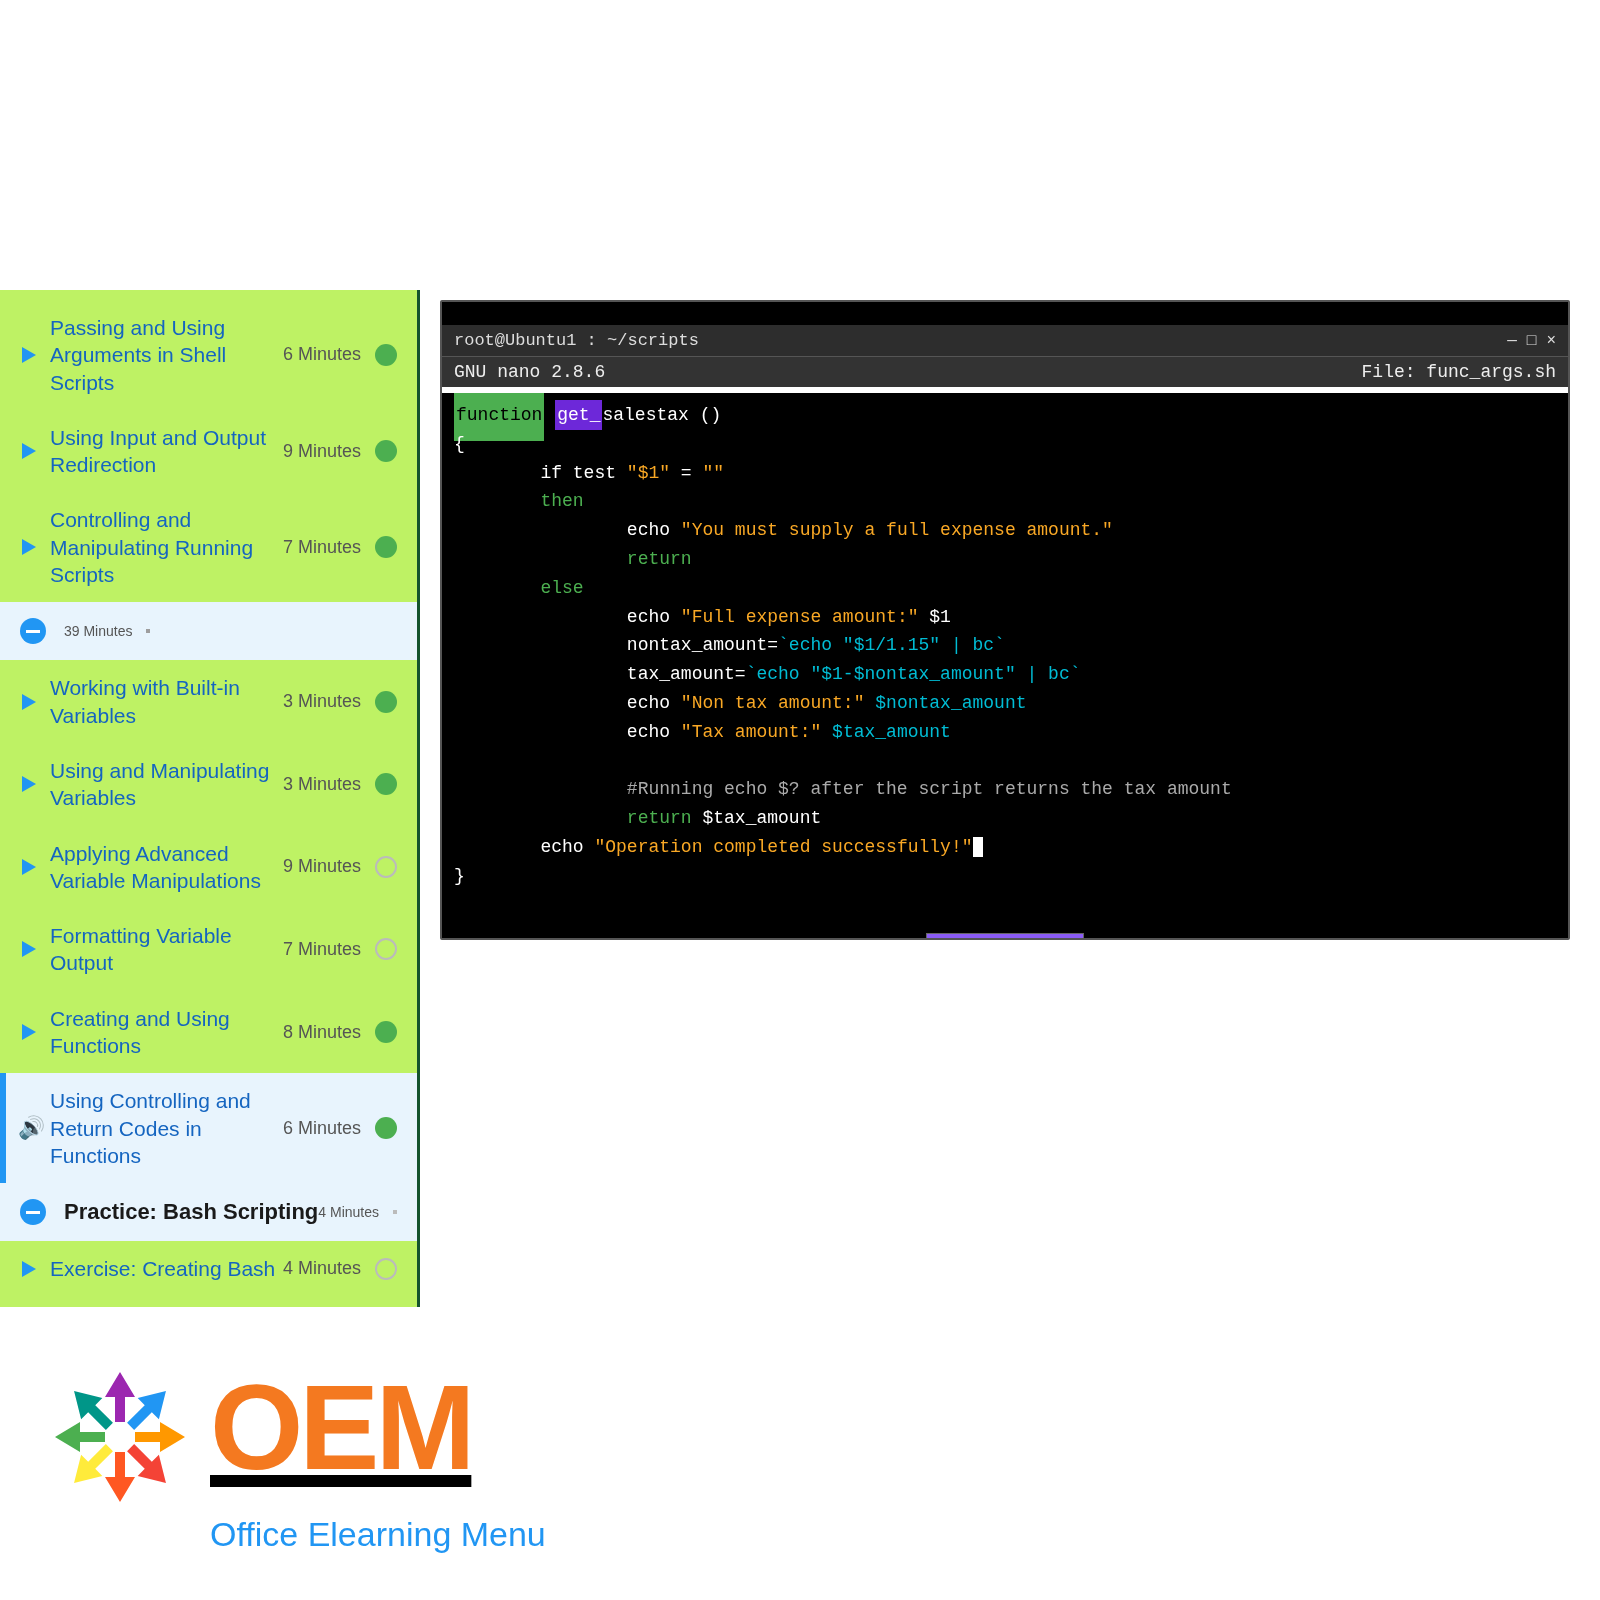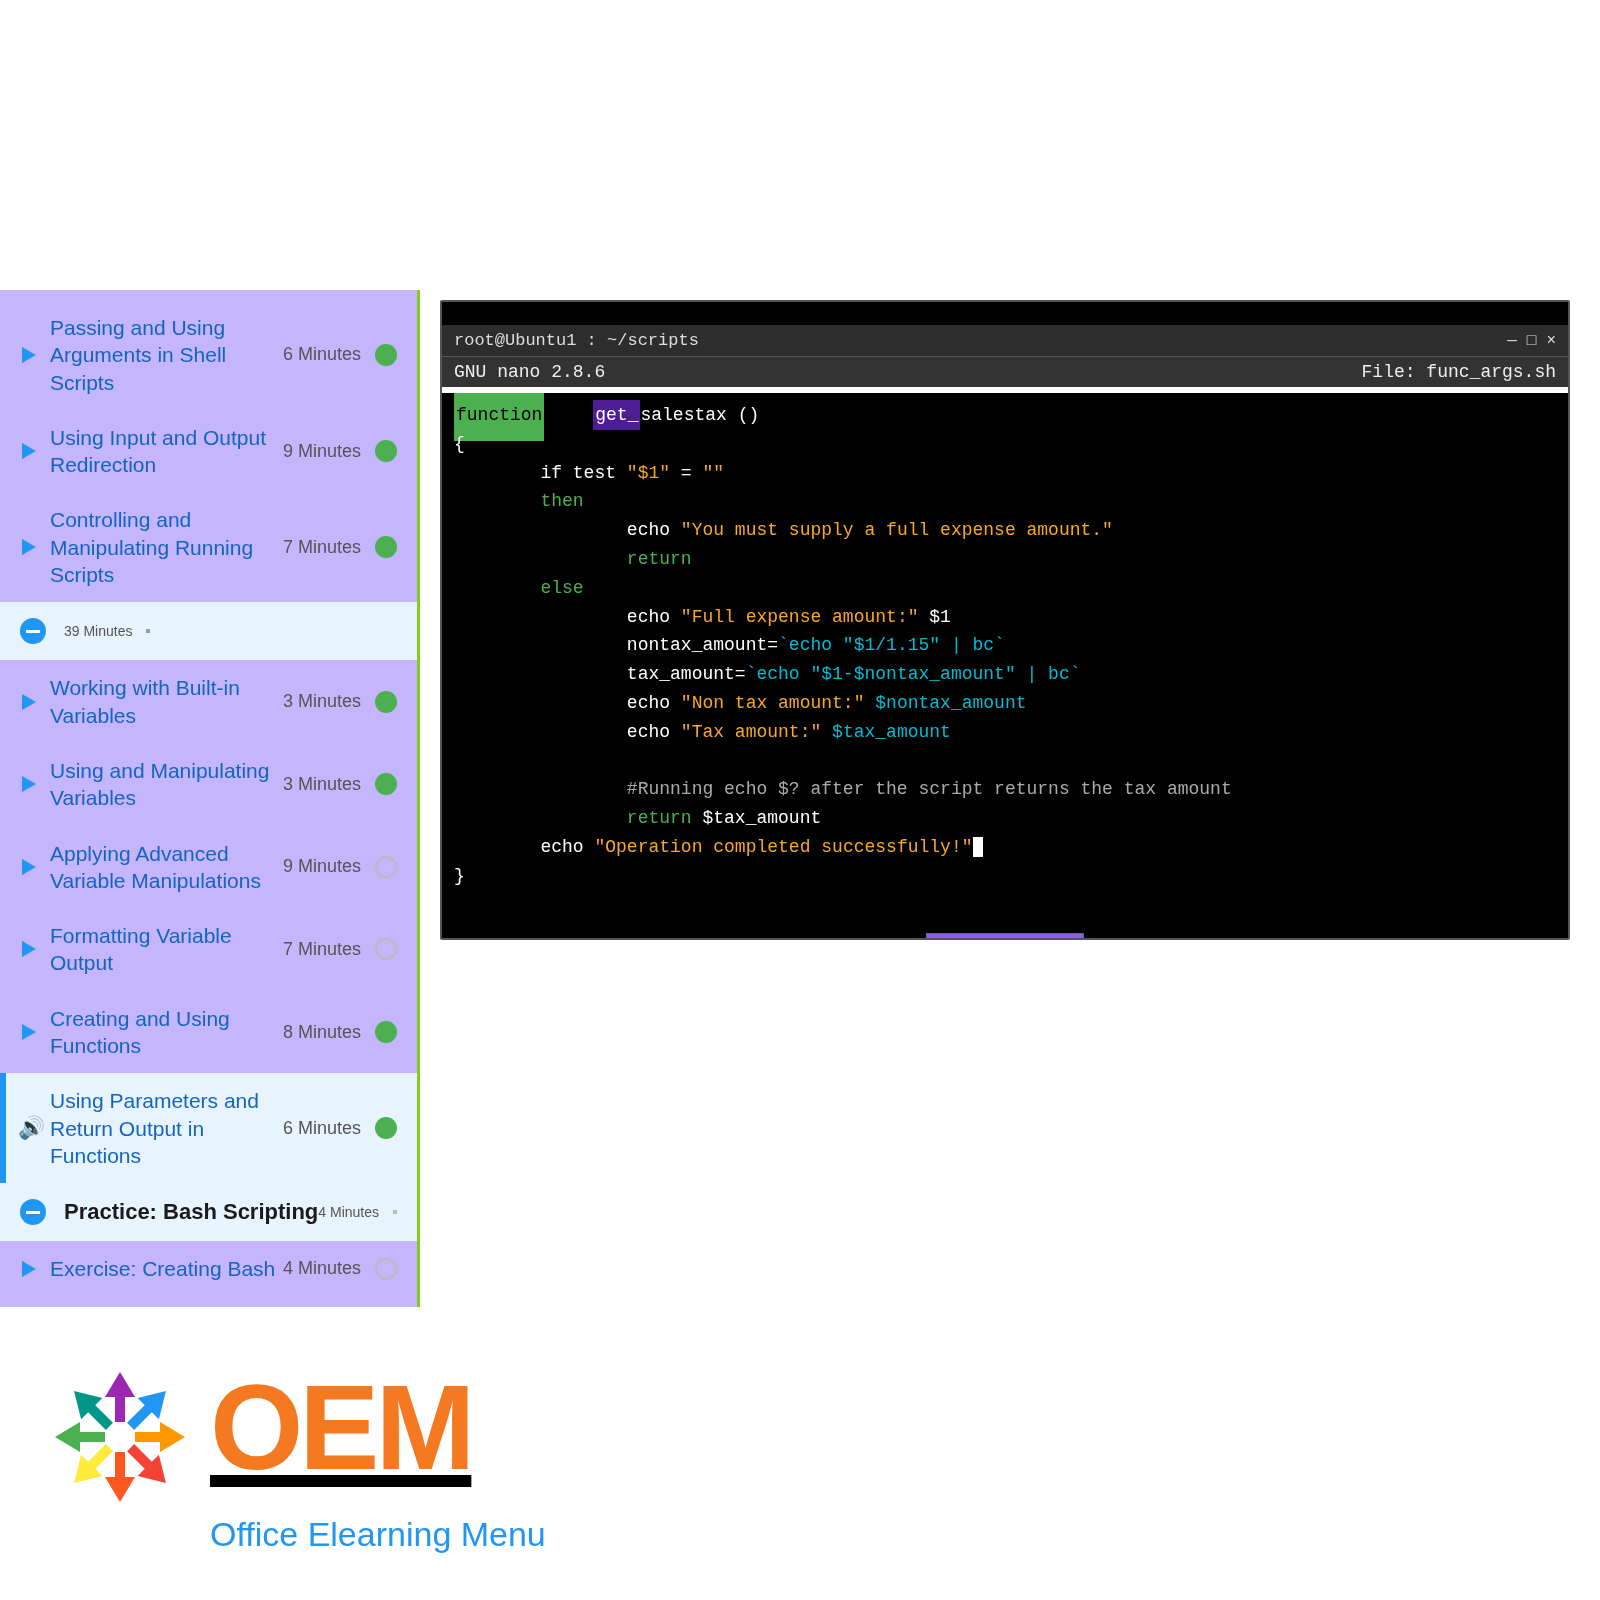--- a/index.html
+++ b/index.html
@@ -18,23 +18,23 @@
     .main-content {
       display: flex;
       width: 100%;
       background: #fff;
     }
 
     
     .sidebar {
       width: 420px;
       min-width: 420px;
-      background: #c4b5fd;
+      background: #bef264;
       padding: 10px 0;
-      border-right: 3px solid #84cc16;
+      border-right: 3px solid #14532d;
     }
 
     .sidebar-item {
       display: flex;
       align-items: center;
       padding: 14px 20px 14px 50px;
       position: relative;
       cursor: pointer;
     }
 
@@ -202,21 +202,21 @@
       font-size: 18px;
       line-height: 1.6;
     }
 
     .kw-green { color: #4CAF50; }
     .kw-yellow { color: #F9A825; }
     .kw-cyan { color: #00BCD4; }
     .kw-white { color: #fff; }
     .kw-gray { color: #aaa; }
     .kw-highlight-green { background: #4CAF50; color: #000; padding: 16px 2px; }
-    .kw-highlight-gray { background: #4c1d95; color: #fff; padding: 5px 2px; margin-left: 38px; }
+    .kw-highlight-gray { background: #6d28d9; color: #fff; padding: 5px 2px; }
     .kw-cursor { background: #fff; color: #000; }
 
     .nano-footer {
       background: #222;
       padding: 4px 8px;
     }
 
     .nano-footer-row {
       display: flex;
       gap: 0px;
@@ -370,21 +370,21 @@
         <div class="play-triangle"></div>
       </div>
       <span class="item-text">Creating and Using Functions</span>
       <span class="minutes">8 Minutes</span>
       <div class="dot dot-green"></div>
     </div>
 
     <div class="sidebar-item active-section" style="position:relative;">
       <div class="current-item-indicator"></div>
       <span style="position:absolute;left:18px;color:#2196F3;font-size:22px;">🔊</span>
-      <span class="item-text">Using Parameters and Return Output in Functions</span>
+      <span class="item-text">Using Controlling and Return Codes in Functions</span>
       <span class="minutes">6 Minutes</span>
       <div class="dot dot-green"></div>
     </div>
 
     <div class="section-header">
       <div class="minus-icon"></div>
       <span class="header-text">Practice: Bash Scripting</span>
       <span class="minutes">4 Minutes</span>
       <div class="dot dot-outline"></div>
     </div>

